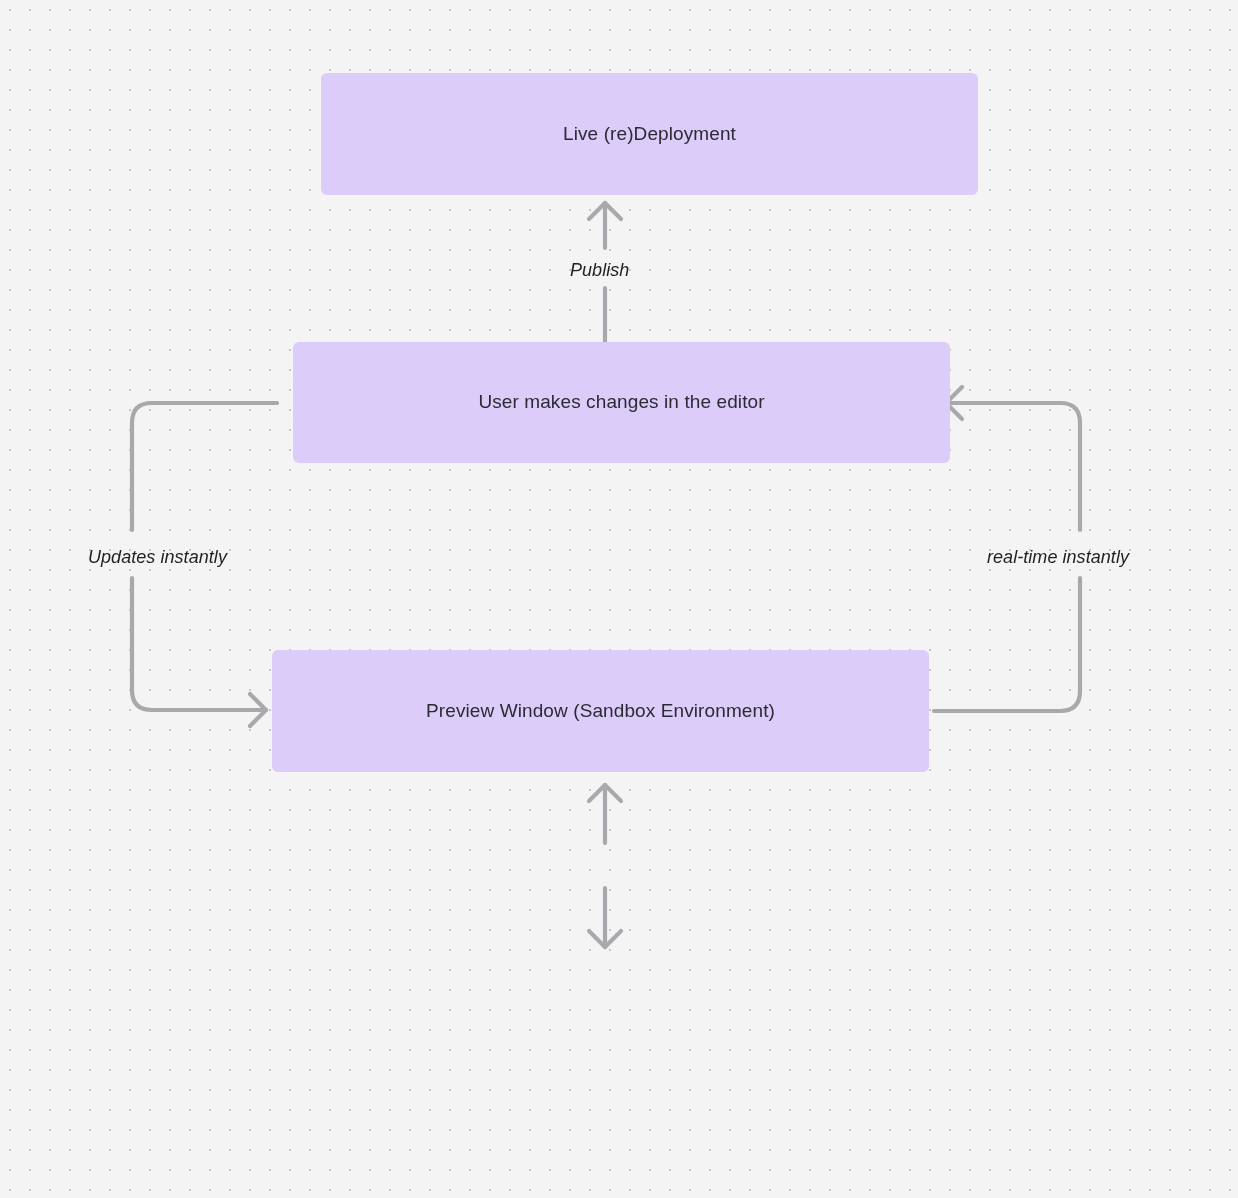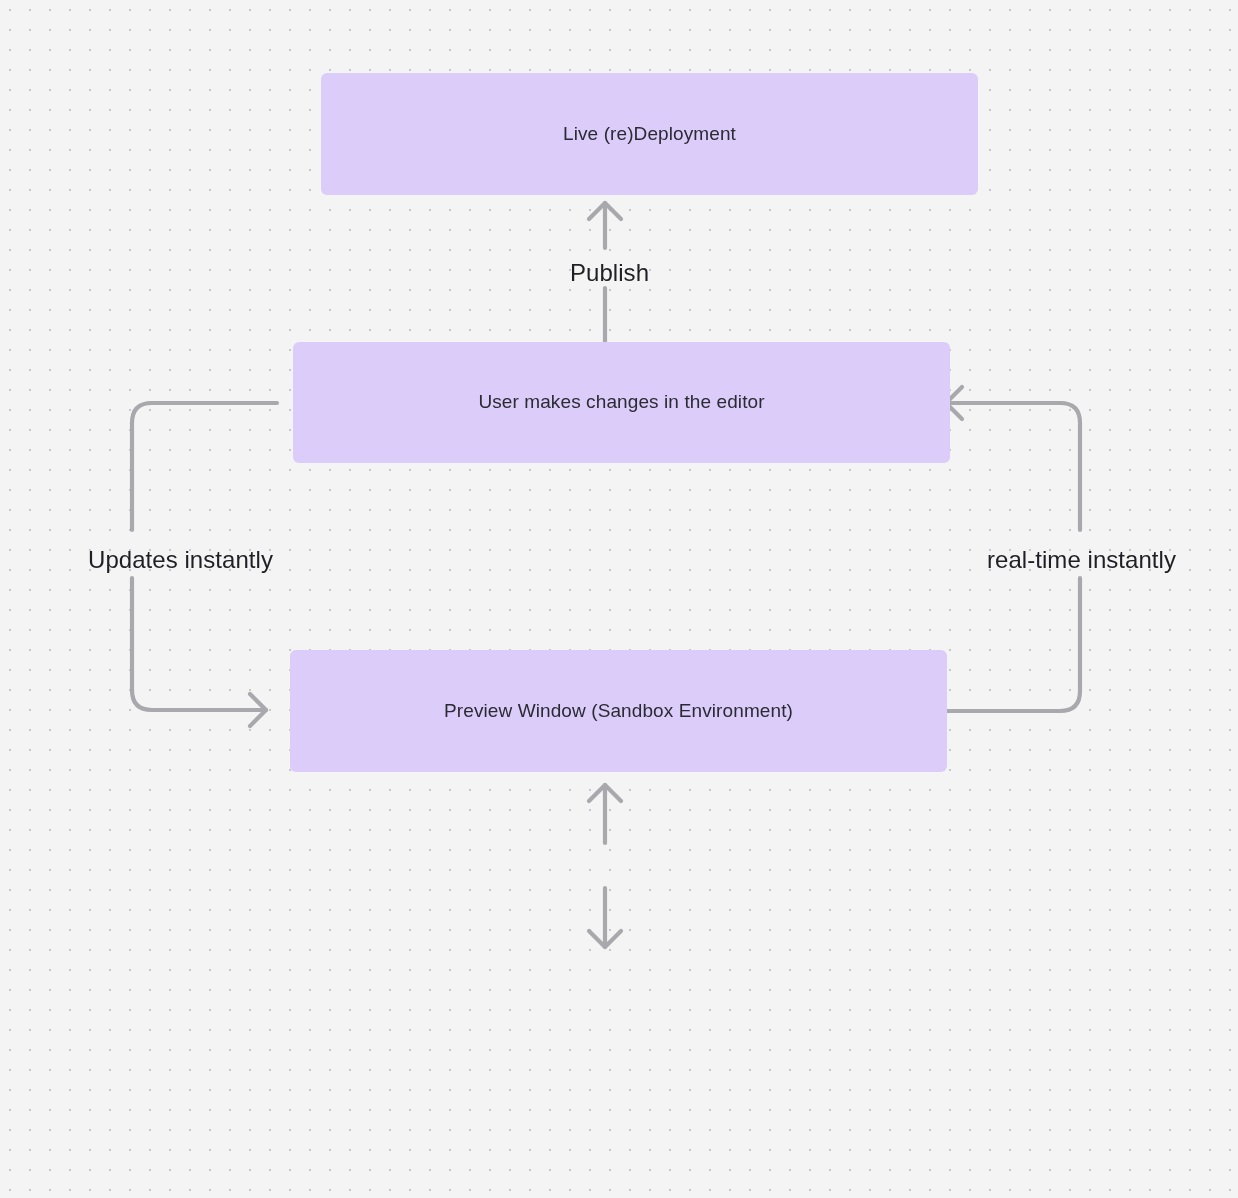--- a/index.html
+++ b/index.html
@@ -47,31 +47,32 @@
     text-align: center;
     color: #2b2b33;
     font-size: 19px;
     line-height: 1.3;
     letter-spacing: 0.1px;
     padding: 4px 16px;
   }
 
   #node-live        { left: 277px; top: 73px;  width: 657px; height: 122px; margin-left: 44px; }
   #node-user-edits  { left: 277px; top: 342px; width: 657px; height: 121px; margin-left: 16px; }
-  #node-preview     { left: 290px; top: 650px; width: 657px; height: 122px; }
+  #node-preview     { left: 272px; top: 650px; width: 657px; height: 122px; }
   #node-dev-server  { left: 277px; top: 960px; width: 657px; height: 121px; }
 
   
   .edge-label {
     position: absolute;
     color: #1f1f24;
-    font-size: 24px;
+    font-size: 18px;
     line-height: 1;
     white-space: nowrap;
     letter-spacing: 0.05px;
+    font-style: italic;
   }
   #label-publish        { left: 570px;  top: 261px; }
   #label-updates        { left: 48px;   top: 548px; margin-left: 40px; }
   #label-realtime       { left: 987px;  top: 548px; }
   #label-spun-up        { left: 416px;  top: 858px; }
 </style>
 </head>
 <body>
 
 <div id="canvas">

